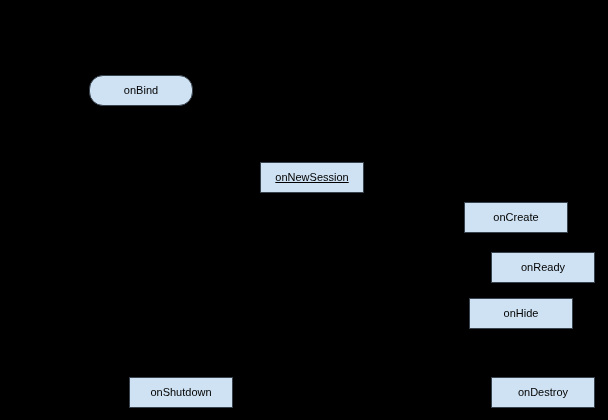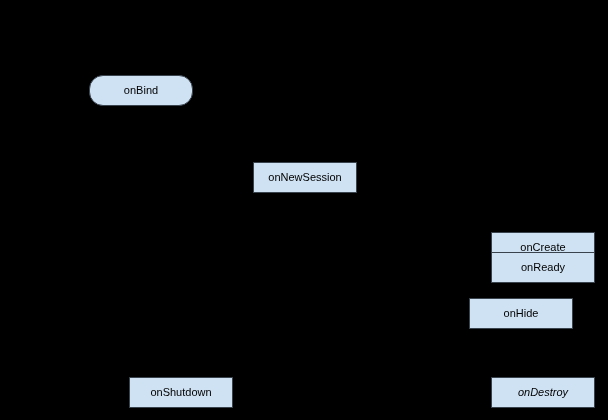--- a/index.html
+++ b/index.html
@@ -26,26 +26,26 @@
     font-size: 11px;
     line-height: 29px;
     text-align: center;
     white-space: nowrap;
   }
   
   #node-onbind      { left: 89px;  top: 75px; border-radius: 14px;  }
   #node-onready     { left: 89px;  top: 120px; }
   #node-onshutdown  { left: 89px;  top: 377px; margin-left: 40px; }
   
-  #node-onnewsession{ left: 253px; top: 162px; }
+  #node-onnewsession{ left: 260px; top: 162px; text-decoration: underline; }
   
-  #node-oncreate    { left: 491px; top: 202px; margin-top: 30px; }
+  #node-oncreate    { left: 464px; top: 202px; }
   #node-onshow      { left: 491px; top: 252px; }
   #node-onhide      { left: 469px; top: 298px; }
-  #node-ondestroy   { left: 491px; top: 377px; font-style: italic; }
+  #node-ondestroy   { left: 491px; top: 377px; }
 </style>
 </head>
 <body>
 
 <div id="canvas">
   <div class="node" id="node-onbind">onBind</div>
 
 
   <div class="node" id="node-onnewsession">onNewSession</div>
 

